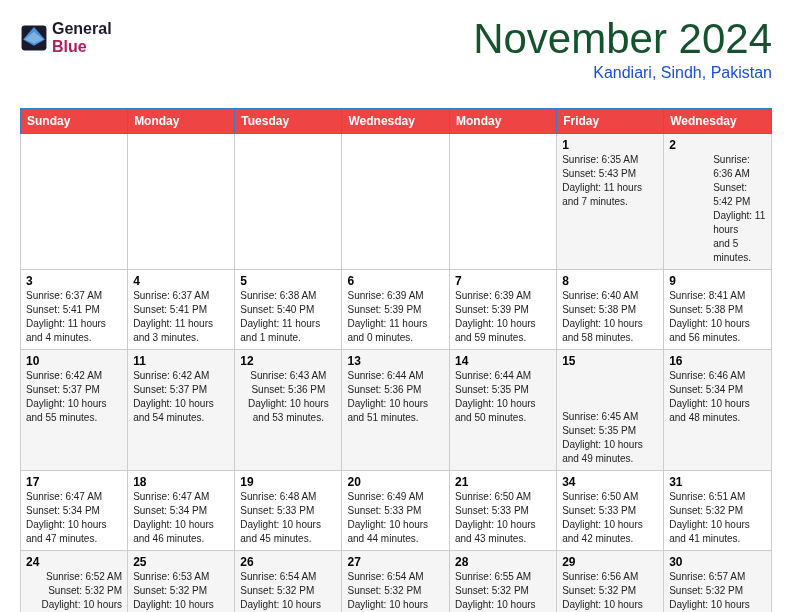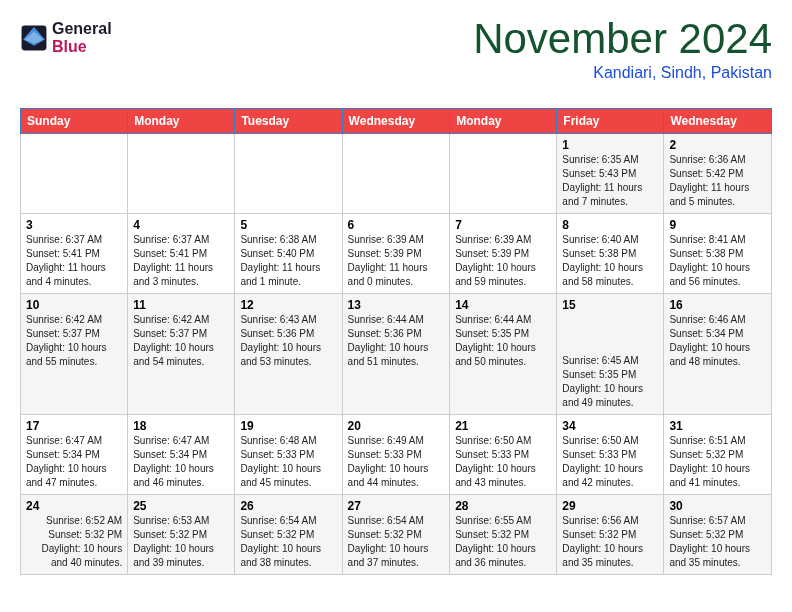--- a/index.html
+++ b/index.html
@@ -131,21 +131,21 @@
           <td class="empty"></td>
           <td>
             <span class="day-num">1</span>
             <div class="day-info" style="white-space: pre-line;">Sunrise: 6:35 AM
 Sunset: 5:43 PM
 Daylight: 11 hours
 and 7 minutes.</div>
           </td>
           <td>
             <span class="day-num">2</span>
-            <div class="day-info" style="white-space: pre-line;">Sunrise: 6:36 AM
+            <div class="day-info" style="white-space: pre-line; margin-left: 44px;">Sunrise: 6:36 AM
 Sunset: 5:42 PM
 Daylight: 11 hours
 and 5 minutes.</div>
           </td>
         </tr>
         <tr>
           <td>
             <span class="day-num">3</span>
             <div class="day-info" style="white-space: pre-line;">Sunrise: 6:37 AM
 Sunset: 5:41 PM
@@ -205,21 +205,21 @@
           </td>
           <td>
             <span class="day-num">11</span>
             <div class="day-info" style="white-space: pre-line;">Sunrise: 6:42 AM
 Sunset: 5:37 PM
 Daylight: 10 hours
 and 54 minutes.</div>
           </td>
           <td>
             <span class="day-num">12</span>
-            <div class="day-info" style="white-space: pre-line;">Sunrise: 6:43 AM
+            <div class="day-info" style="white-space: pre-line; text-align: center;">Sunrise: 6:43 AM
 Sunset: 5:36 PM
 Daylight: 10 hours
 and 53 minutes.</div>
           </td>
           <td>
             <span class="day-num">13</span>
             <div class="day-info" style="white-space: pre-line;">Sunrise: 6:44 AM
 Sunset: 5:36 PM
 Daylight: 10 hours
 and 51 minutes.</div>

